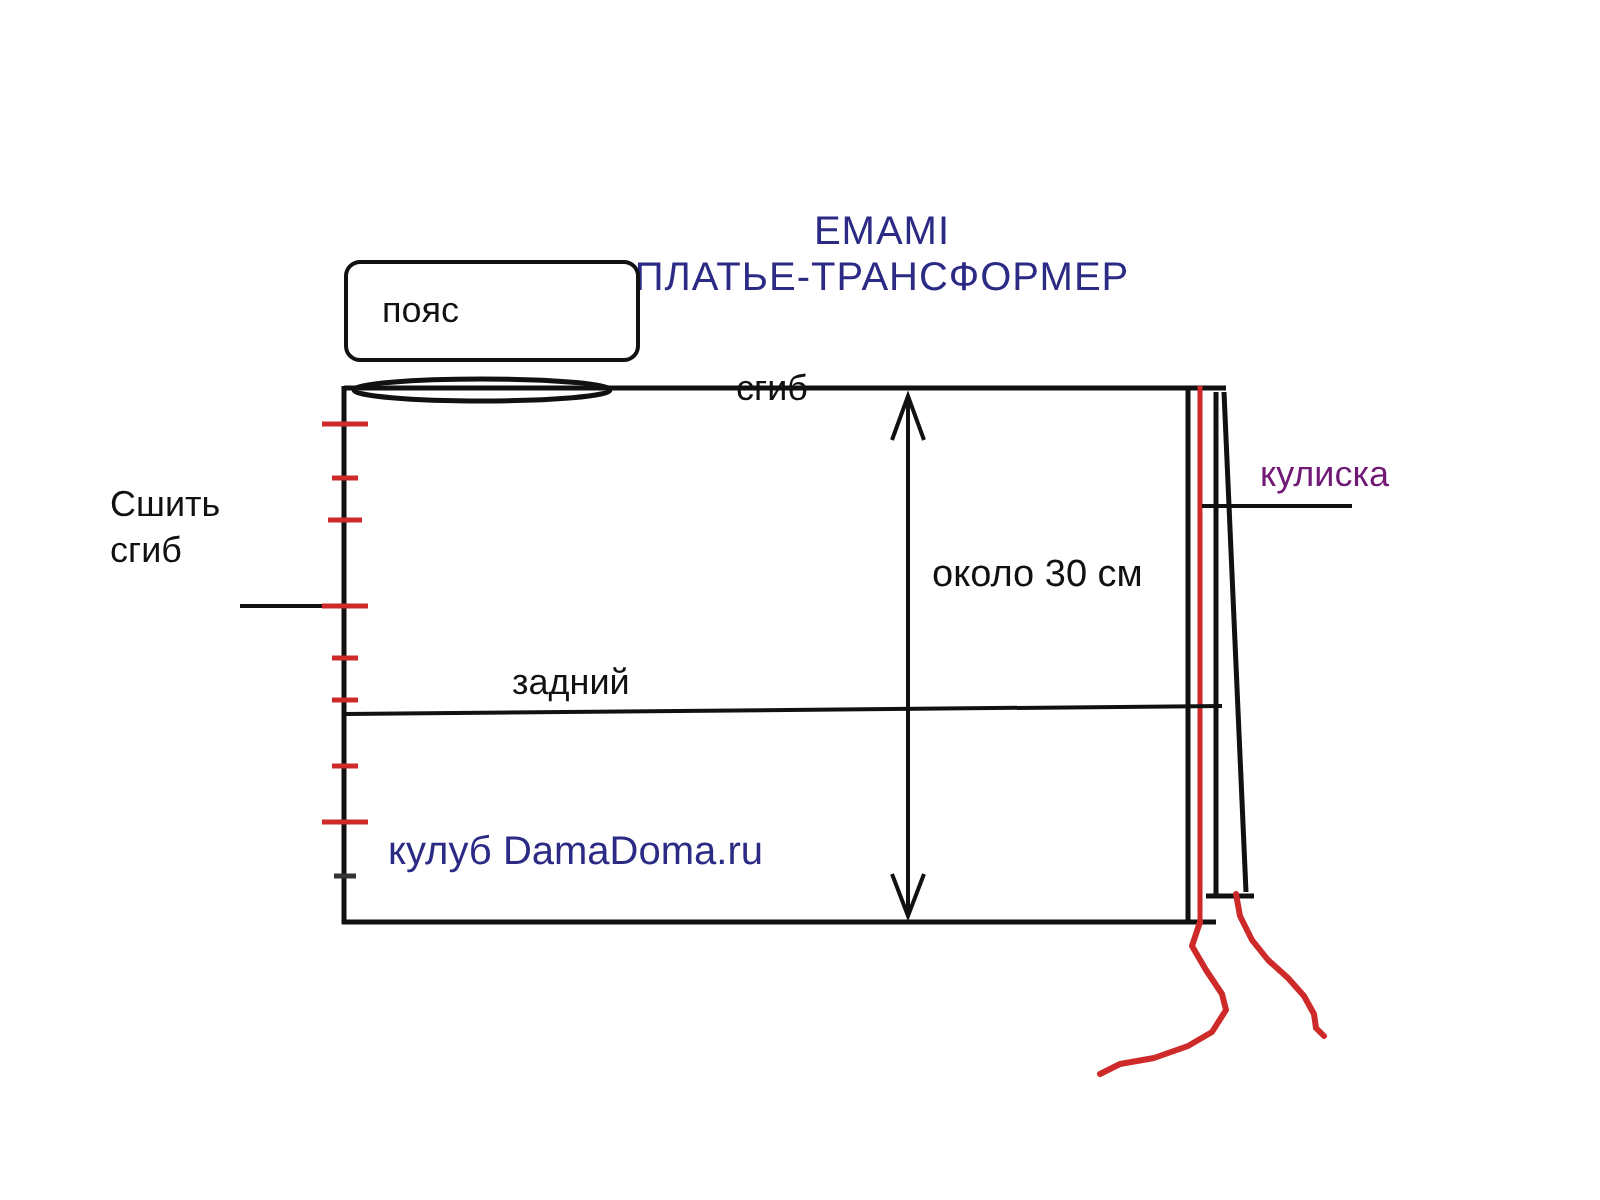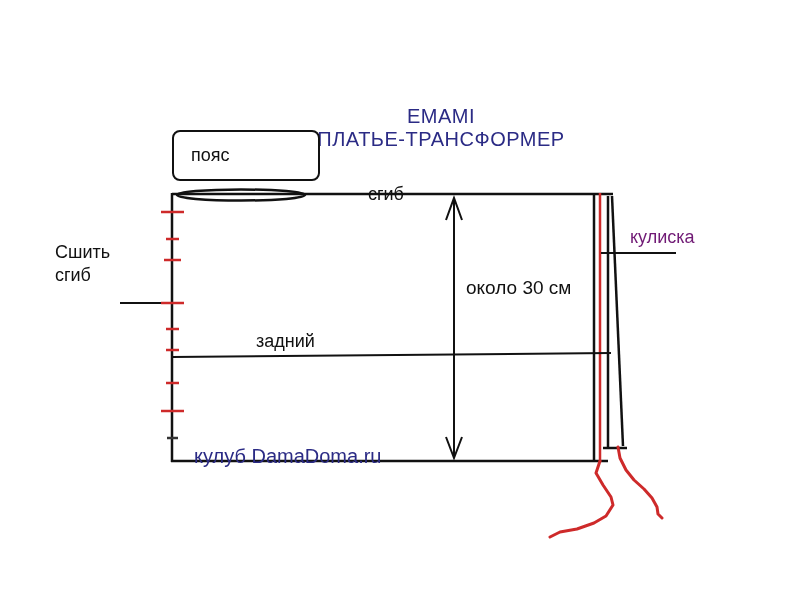--- a/index.html
+++ b/index.html
@@ -17,21 +17,21 @@
     left:172px;top:130px;width:127px;height:47px;
     border:2px solid #111;border-radius:8px;
     display:flex;align-items:center;padding-left:17px;
     font-size:18px;
   }
   .fold-label{left:368px;top:184px;font-size:18px;}
   .seam-note{left:55px;top:241px;font-size:18px;line-height:23px;white-space:normal;width:150px;}
   .length-label{left:256px;top:331px;font-size:18px;}
   .height-label{left:466px;top:277px;font-size:19px;}
   .drawstring-label{left:630px;top:227px;font-size:18px;font-weight:400;}
-  .watermark{left:194px;top:445px;font-size:20px;}
+  .watermark{left:194px;top:415px;font-size:20px;}
 </style>
 </head>
 <body>
 
 <div id="canvas">
 
   <svg id="diagram-svg" width="800" height="600" viewBox="0 0 800 600">
 
     <line x1="172" y1="194" x2="613" y2="194" stroke="#111" stroke-width="2.5"></line>
     <line x1="172" y1="193" x2="172" y2="462" stroke="#111" stroke-width="2.5"></line>

